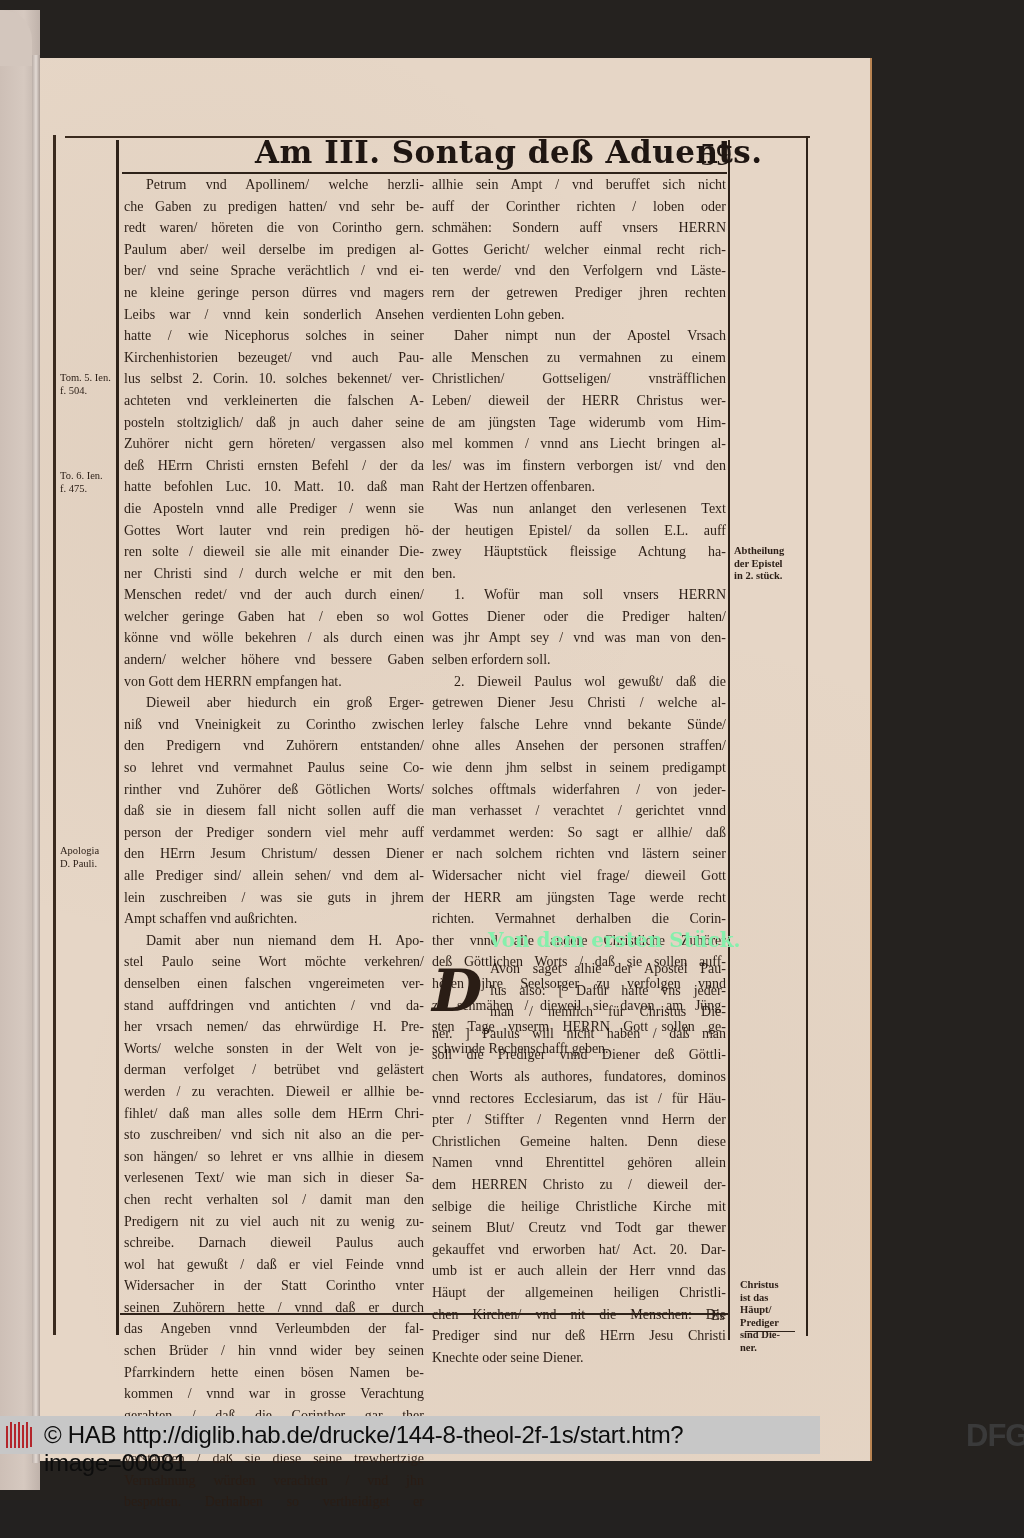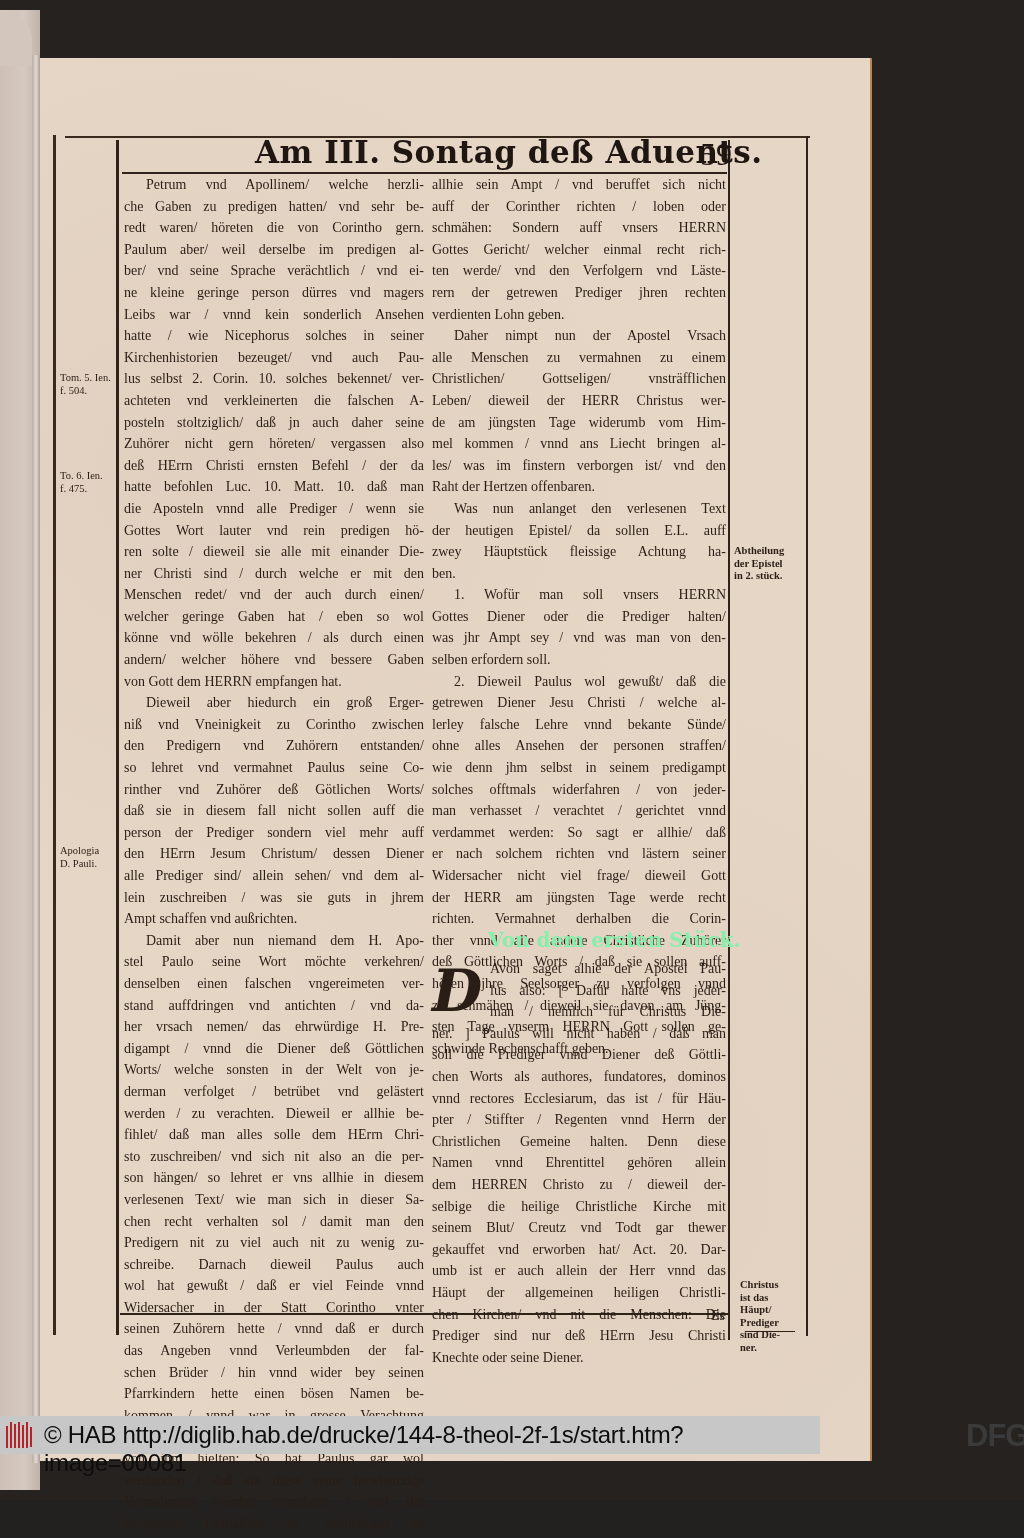--- a/index.html
+++ b/index.html
@@ -164,21 +164,20 @@
     <span class="line">person der Prediger sondern viel mehr auff</span>
     <span class="line">den HErrn Jesum Christum/ dessen Diener</span>
     <span class="line">alle Prediger sind/ allein sehen/ vnd dem al-</span>
     <span class="line">lein zuschreiben / was sie guts in jhrem</span>
     <span class="line last">Ampt schaffen vnd außrichten.</span>
     <span class="line indent">Damit aber nun niemand dem H. Apo-</span>
     <span class="line">stel Paulo seine Wort möchte verkehren/</span>
     <span class="line">denselben einen falschen vngereimeten ver-</span>
     <span class="line">stand auffdringen vnd antichten / vnd da-</span>
     <span class="line">her vrsach nemen/ das ehrwürdige H. Pre-</span>
-    <span class="line">digampt / vnnd die Diener deß Göttlichen</span>
     <span class="line">Worts/ welche sonsten in der Welt von je-</span>
     <span class="line">derman verfolget / betrübet vnd gelästert</span>
     <span class="line">werden / zu verachten. Dieweil er allhie be-</span>
     <span class="line">fihlet/ daß man alles solle dem HErrn Chri-</span>
     <span class="line">sto zuschreiben/ vnd sich nit also an die per-</span>
     <span class="line">son hängen/ so lehret er vns allhie in diesem</span>
     <span class="line">verlesenen Text/ wie man sich in dieser Sa-</span>
     <span class="line">chen recht verhalten sol / damit man den</span>
     <span class="line">Predigern nit zu viel auch nit zu wenig zu-</span>
     <span class="line">schreibe. Darnach dieweil Paulus auch</span>

